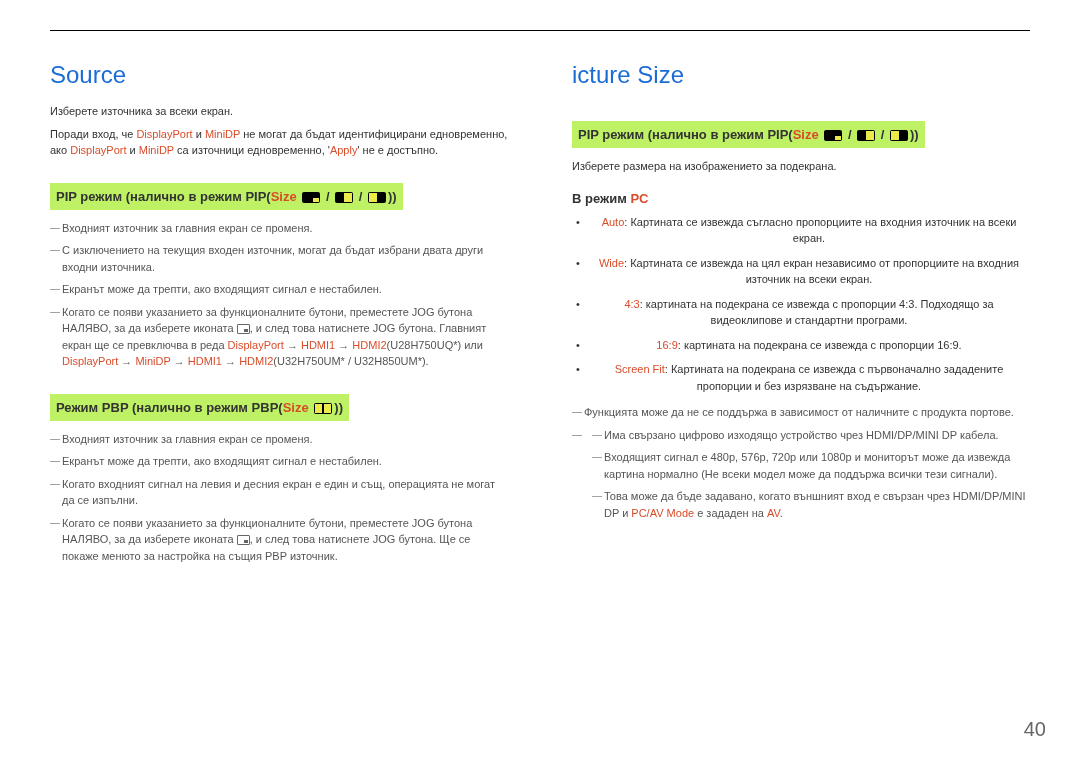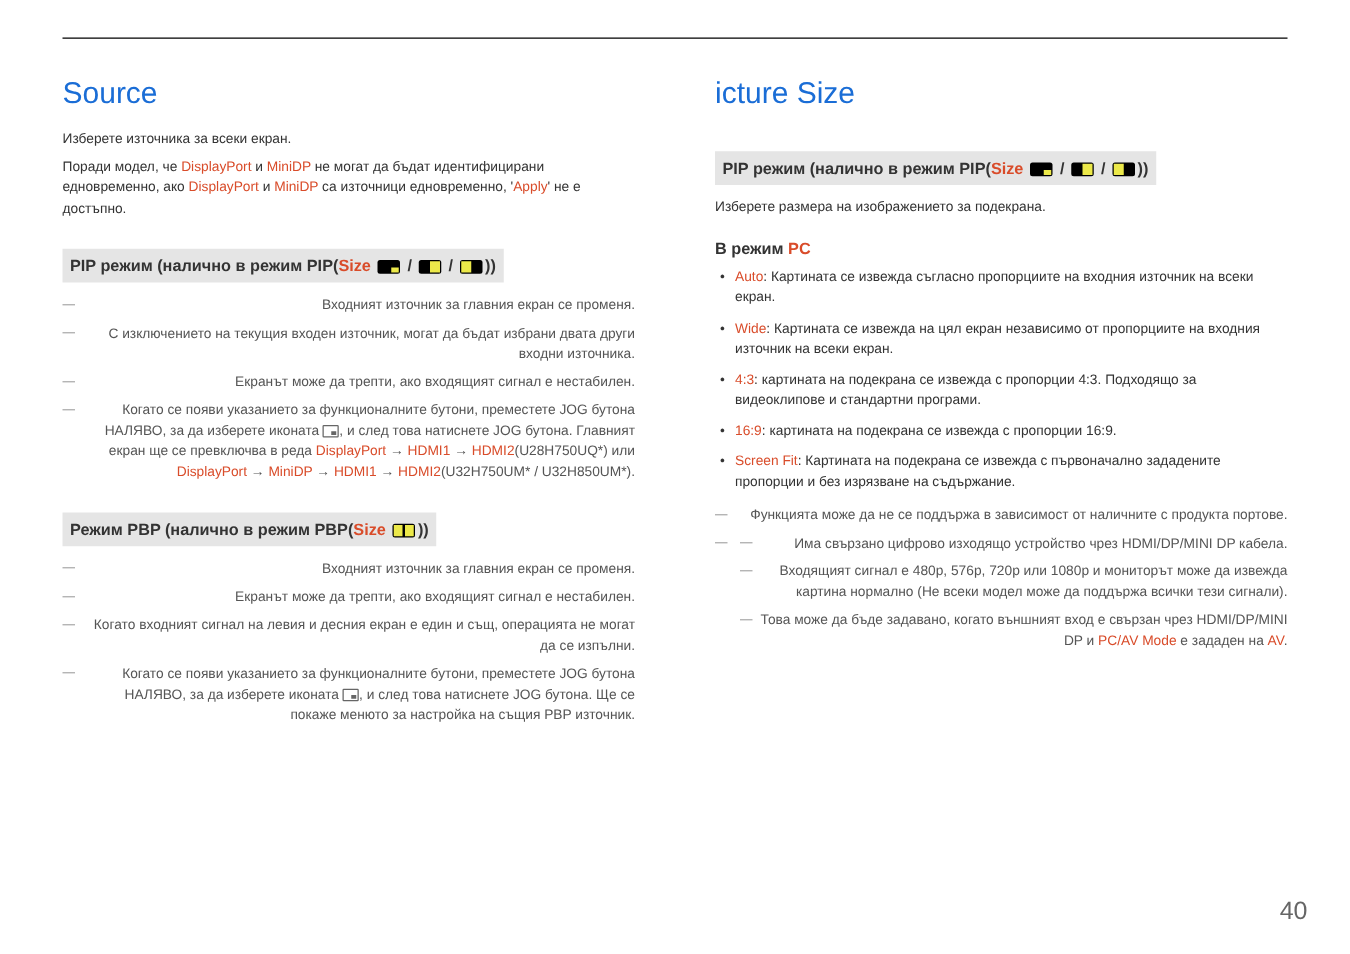--- a/index.html
+++ b/index.html
@@ -22,21 +22,21 @@
   .col { flex: 1; min-width: 0; }
   h1.section {
     font-size: 24px;
     font-weight: 400;
     color: #1a6dd6;
     margin-bottom: 14px;
   }
   p.body { line-height: 1.5; margin-bottom: 6px; }
   .hl-red { color: #d94c2a; }
   .hl-box {
-    background: #e5e5e5;
+    background: #bef264;
     padding: 6px 6px;
     margin: 18px 0 10px 0;
     font-size: 13px;
     font-weight: 600;
     color: #333;
     display: inline-block;
   }
   .hl-box .sz { color: #d94c2a; }
   .hl-box .ico {
     display: inline-block; width: 18px; height: 11px;
@@ -55,25 +55,25 @@
     content:""; position:absolute; left:1px; top:1px; bottom:1px; width:8px;
     background: #ece94a;
   }
   .hl-box .ico.split::before,
   .hl-box .ico.split::after {
     content:""; position:absolute; top:1px; bottom:1px; width:7px;
     background: #ece94a;
   }
   .hl-box .ico.split::before { left:1px; }
   .hl-box .ico.split::after { right:1px; }
-  ul.dash { list-style: none; padding-left: 12px; text-align: right; }
+  ul.dash { list-style: none; padding-left: 12px; }
   ul.dash > li { position: relative; margin-bottom: 6px; line-height: 1.5; color:#555;}
   ul.dash > li::before { content: "―"; position: absolute; left: -12px; top: 0; color:#888; font-size:10px;}
   ul.dash.nested { padding-left: 20px; margin-top: 6px; }
-  ul.bul { list-style: none; padding-left: 16px; }
+  ul.bul { list-style: none; padding-left: 16px; text-align: center; }
   ul.bul > li { position: relative; margin-bottom: 8px; line-height: 1.5; }
   ul.bul > li::before { content: "•"; position: absolute; left: -12px; top: 0; }
   h3.mode { font-size: 13px; font-weight: 600; margin: 16px 0 8px 0; }
   h3.mode .m { color: #d94c2a; }
   .inline-icon {
     display:inline-block; width:13px; height:10px; border:1px solid #666;
     vertical-align: middle; border-radius:1px; position:relative;
   }
   .inline-icon::after{
     content:""; position:absolute; right:1px; bottom:1px; width:4px; height:3px;
@@ -87,21 +87,21 @@
 </head>
 <body>
 
 <div class="cols">
 
   <div class="col">
     <h1 class="section">Source</h1>
 
     <p class="body">Изберете източника за всеки екран.</p>
     <p class="body">
-      <span>Поради модел, че </span><span class="hl-red">DisplayPort</span><span> и </span><span class="hl-red">MiniDP</span><span> не могат да бъдат идентифицирани едновременно, ако </span><span class="hl-red">DisplayPort</span><span> и </span><span class="hl-red">MiniDP</span><span> са източници едновременно, '</span><span class="hl-red">Apply</span><span>' не е достъпно.</span>
+      <span>Поради вход, че </span><span class="hl-red">DisplayPort</span><span> и </span><span class="hl-red">MiniDP</span><span> не могат да бъдат идентифицирани едновременно, ако </span><span class="hl-red">DisplayPort</span><span> и </span><span class="hl-red">MiniDP</span><span> са източници едновременно, '</span><span class="hl-red">Apply</span><span>' не е достъпно.</span>
     </p>
 
     <div class="hl-box">
       <span>PIP режим (налично в режим PIP(</span><span class="sz">Size</span>
       <span class="ico small"></span> /
       <span class="ico left"></span> /
       <span class="ico right"></span><span>))</span>
     </div>
 
     <ul class="dash">

